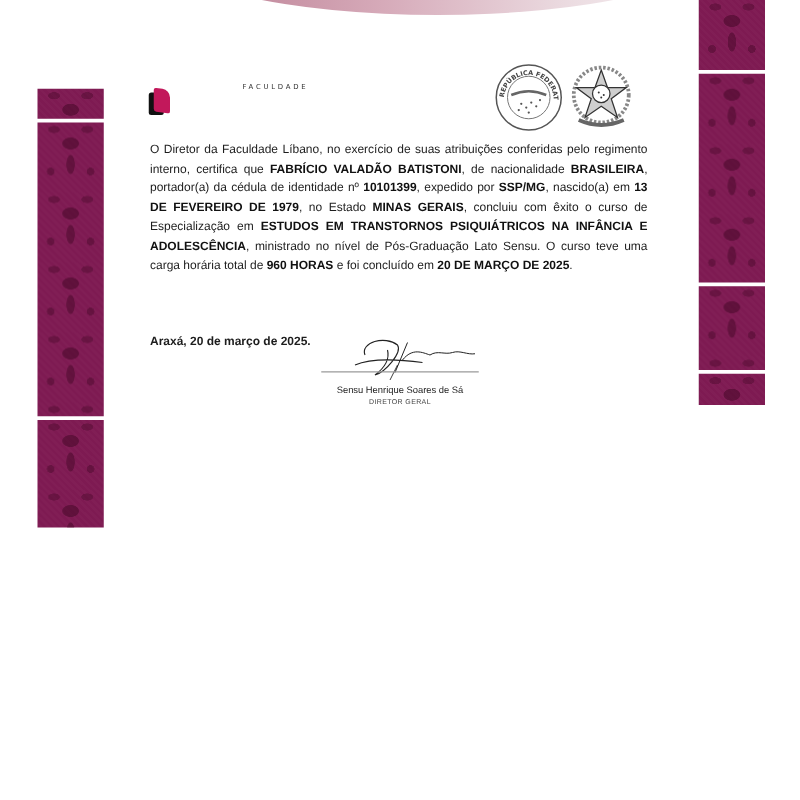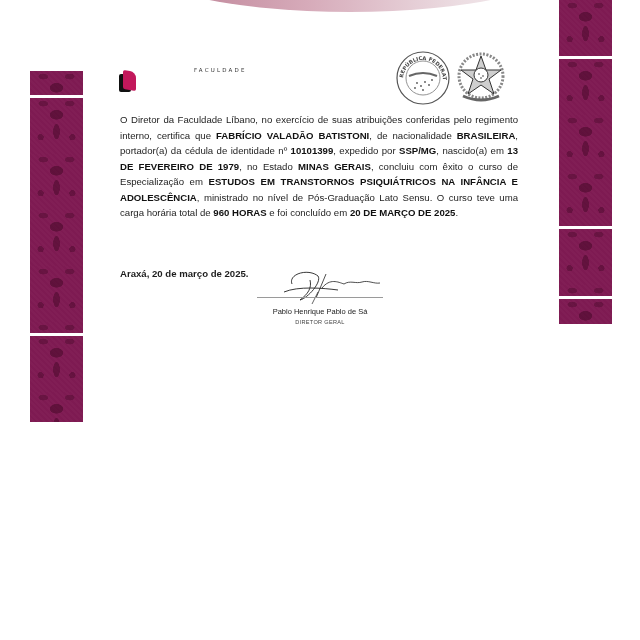--- a/index.html
+++ b/index.html
@@ -118,14 +118,14 @@
 <div class="body-text" id="certBody"><span>O Diretor da Faculdade Líbano, no exercício de suas atribuições conferidas pelo regimento interno, certifica que </span><b>FABRÍCIO VALADÃO BATISTONI</b><span>, de nacionalidade </span><b>BRASILEIRA</b><span>, portador(a) da cédula de identidade nº </span><b>10101399</b><span>, expedido por </span><b>SSP/MG</b><span>, nascido(a) em </span><b>13 DE FEVEREIRO DE 1979</b><span>, no Estado </span><b>MINAS GERAIS</b><span>, concluiu com êxito o curso de Especialização em </span><b>ESTUDOS EM TRANSTORNOS PSIQUIÁTRICOS NA INFÂNCIA E ADOLESCÊNCIA</b><span>, ministrado no nível de Pós-Graduação Lato Sensu. O curso teve uma carga horária total de </span><b>960 HORAS</b><span> e foi concluído em </span><b>20 DE MARÇO DE 2025</b><span>.</span></div>
 
 <div class="place-date">Araxá, 20 de março de 2025.</div>
 
 <svg class="signature" viewBox="0 0 110 40">
   <path d="M6 26 C20 20 45 22 60 24 M14 18 C10 8 30 2 40 10 C44 16 30 32 22 34 C30 28 34 22 32 14" stroke="#222" stroke-width="0.9" fill="none"></path>
   <path d="M38 32 L48 8 M44 22 C52 12 60 16 66 18 C72 14 78 18 84 16 C90 14 96 18 102 17" stroke="#222" stroke-width="0.8" fill="none"></path>
   <path d="M34 38 L40 26" stroke="#222" stroke-width="0.7" fill="none"></path>
 </svg>
 <div class="sig-line"></div>
-<div class="signer-name">Pablo Henrique Pablo de Sá</div>
+<div class="signer-name">Sensu Henrique Soares de Sá</div>
 <div class="signer-role">DIRETOR GERAL</div>
 
 </body></html>

